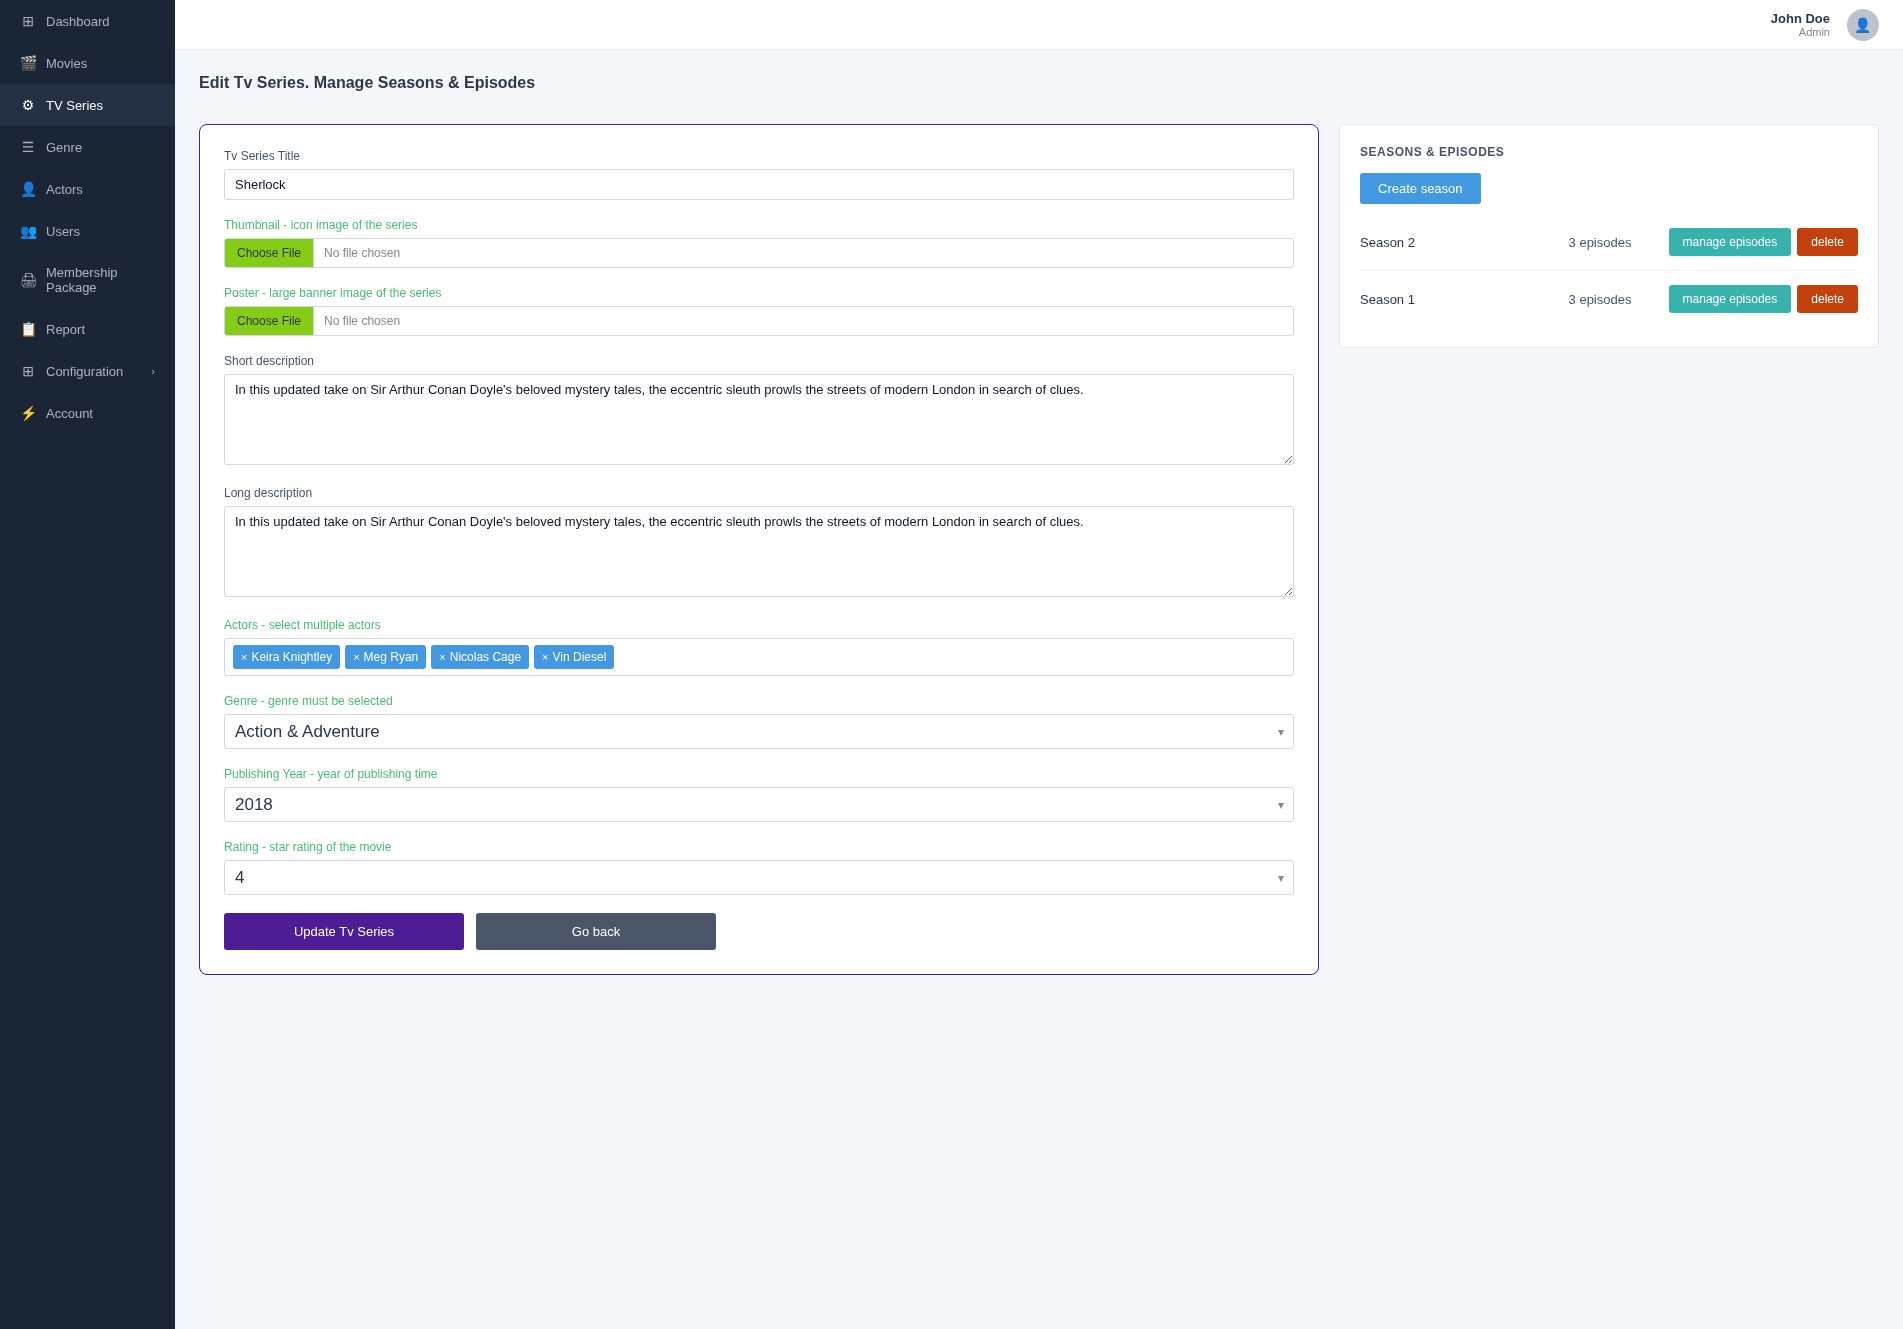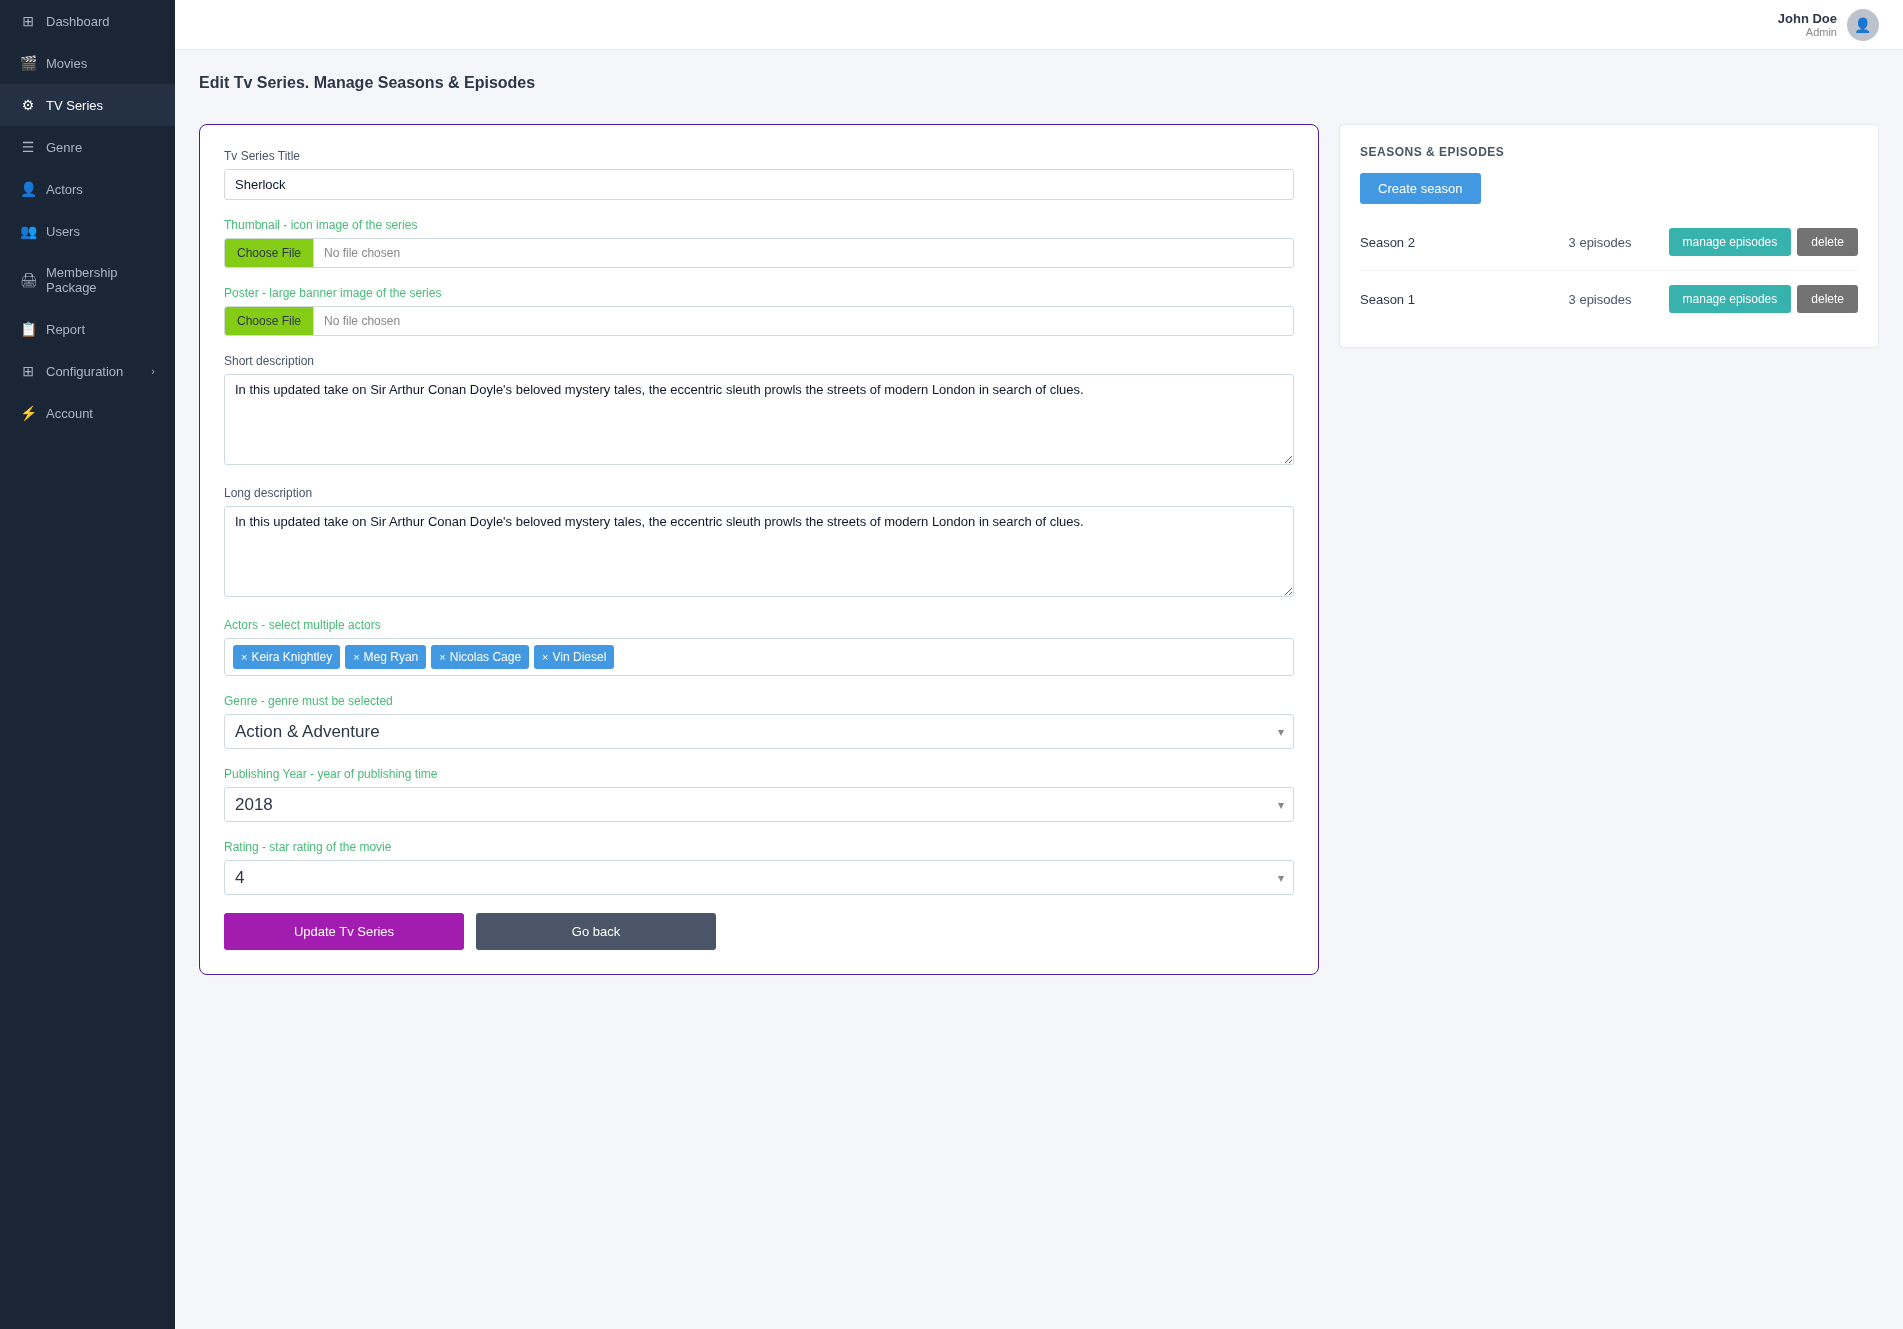--- a/index.html
+++ b/index.html
@@ -47,21 +47,21 @@
       overflow: hidden;
     }
     .topbar {
       background: #fff;
       height: 50px;
       display: flex;
       align-items: center;
       justify-content: flex-end;
       padding: 0 24px;
       border-bottom: 1px solid #e8ecf0;
-      gap: 10px;
+      gap: 17px;
     }
     .topbar-avatar {
       width: 32px; height: 32px;
       background: #bdc3cc;
       border-radius: 50%;
       display: flex; align-items: center; justify-content: center;
       font-size: 14px; color: #fff;
     }
     .topbar-user { text-align: right; }
     .topbar-name { font-weight: 600; font-size: 13px; color: #2d3748; }
@@ -184,21 +184,21 @@
       right: 10px;
       top: 50%;
       transform: translateY(-50%);
       pointer-events: none;
       color: #888;
       font-size: 12px;
     }
 
     
     .btn-update {
-      background: #a21caf;
+      background: #4c1d95;
       color: #fff;
       border: none;
       border-radius: 3px;
       padding: 11px 20px;
       font-size: 13px;
       cursor: pointer;
       flex: 1;
       max-width: 240px;
     }
     .btn-back {
@@ -254,21 +254,21 @@
       background: #38b2ac;
       color: #fff;
       border: none;
       border-radius: 3px;
       padding: 7px 14px;
       font-size: 12px;
       cursor: pointer;
       margin-right: 6px;
     }
     .btn-delete {
-      background: #737373;
+      background: #c2410c;
       color: #fff;
       border: none;
       border-radius: 3px;
       padding: 7px 14px;
       font-size: 12px;
       cursor: pointer;
     }
   </style>
 </head>
 <body>

